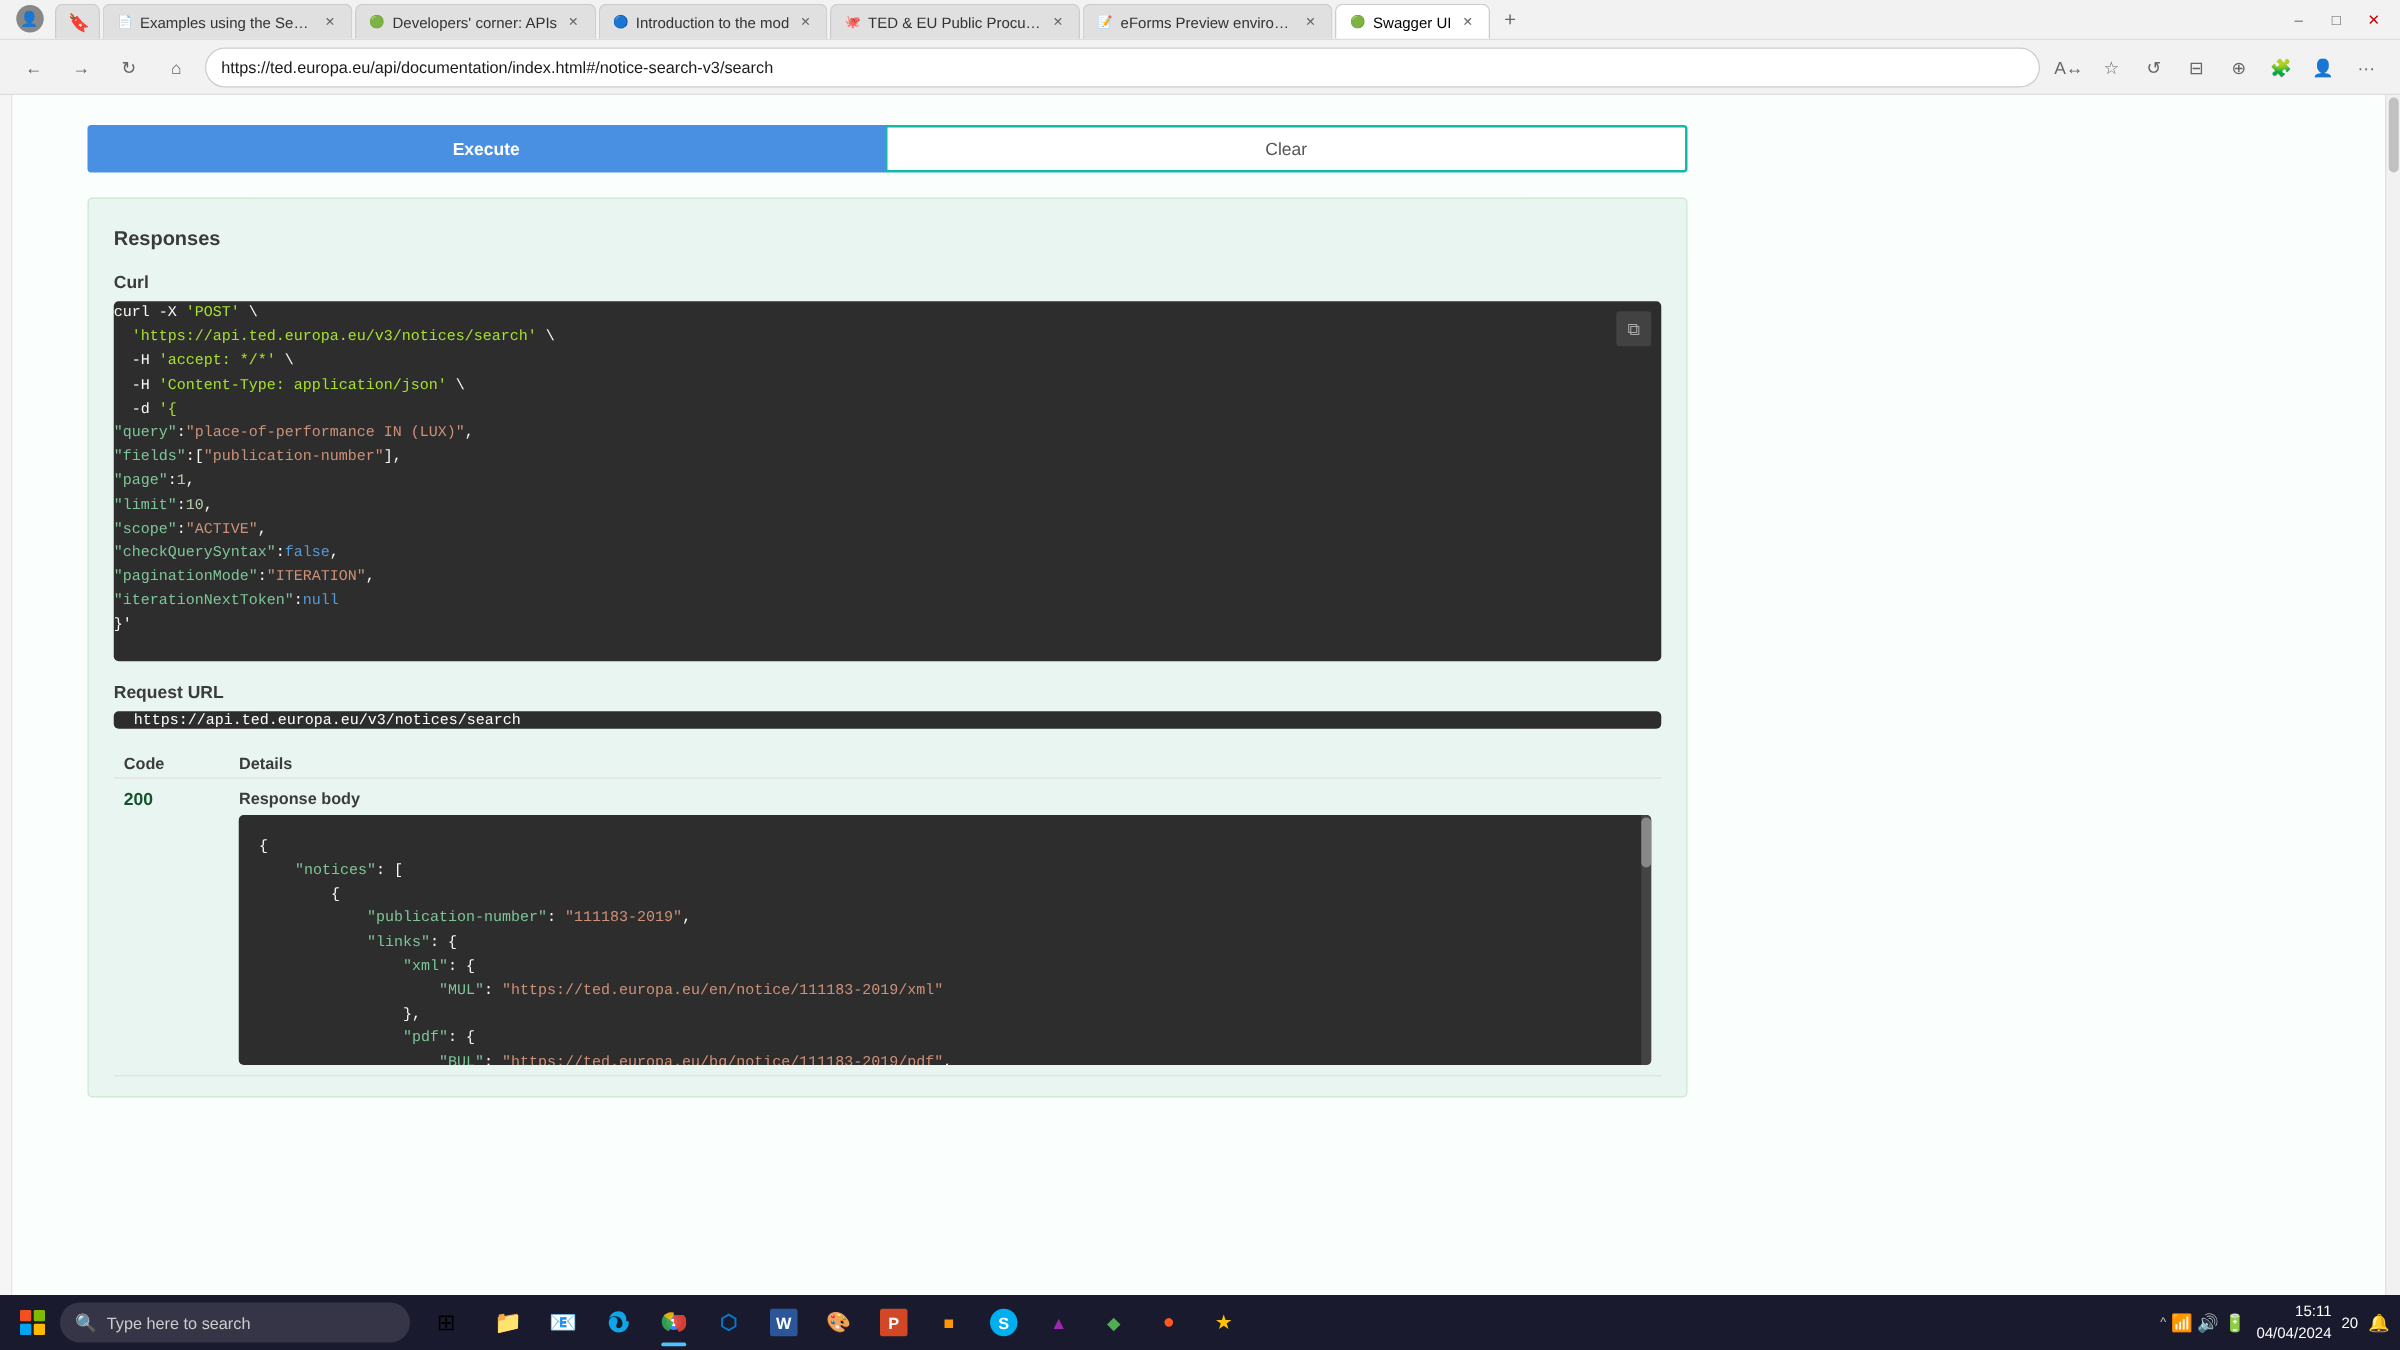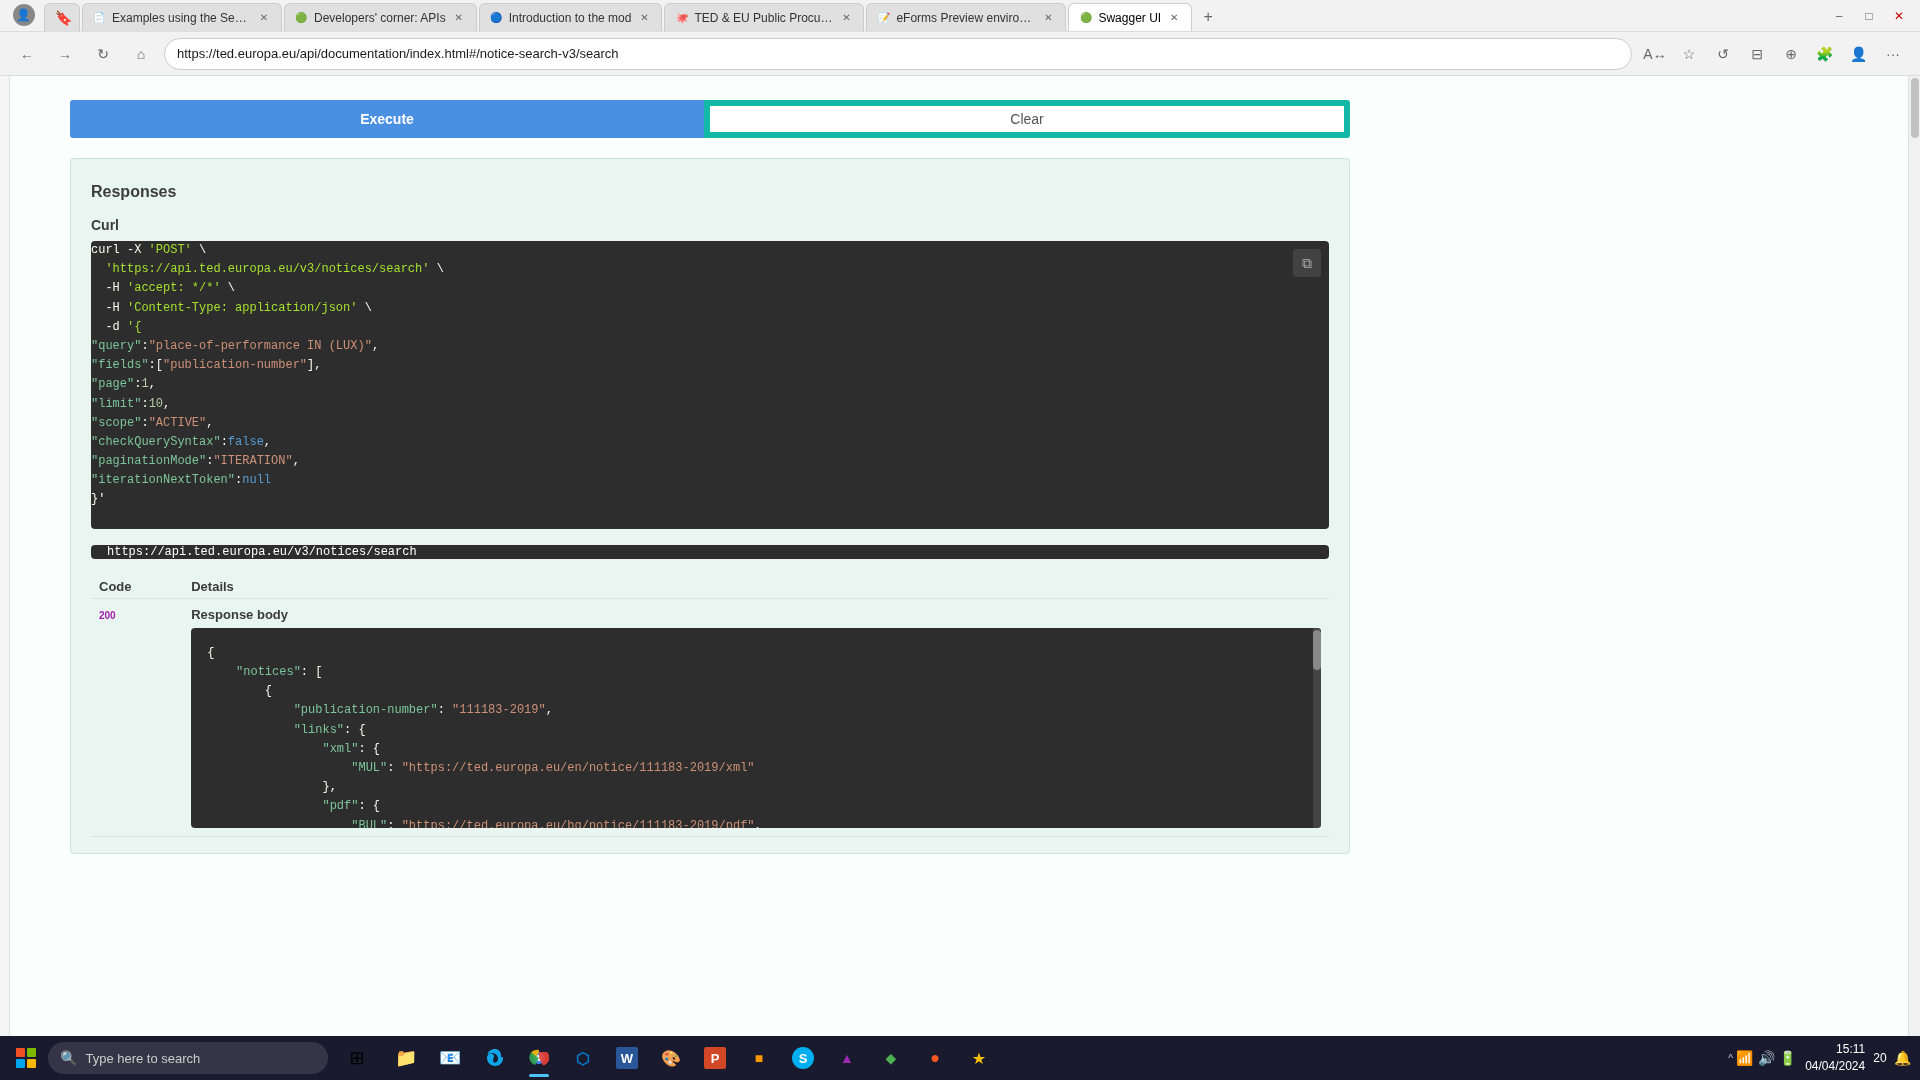--- a/index.html
+++ b/index.html
@@ -233,21 +233,21 @@
       font-weight: 600;
       cursor: pointer;
       border-radius: 3px 0 0 3px;
     }
 
     .btn-clear {
       flex: 1;
       height: 38px;
       background: #fff;
       color: #555;
-      border: 6px solid #14b8a6;
+      border: 2px solid #14b8a6;
       font-size: 14px;
       cursor: pointer;
       border-radius: 0 3px 3px 0;
     }
 
     
     .responses-heading {
       font-size: 16px;
       font-weight: 600;
       color: #3b3b3b;
@@ -328,23 +328,23 @@
 
     .response-table td {
       padding: 8px 8px;
       vertical-align: top;
       font-size: 13px;
       color: #3b3b3b;
       border-bottom: 1px solid #e0e0e0;
     }
 
     .code-200 {
-      font-size: 10px;
+      font-size: 14px;
       font-weight: 600;
-      color: #a21caf;
+      color: #14532d;
     }
 
     .response-body-label {
       font-size: 13px;
       font-weight: 600;
       color: #3b3b3b;
       margin-bottom: 6px;
     }
 
     .response-body-block {
@@ -615,20 +615,21 @@
 <span class="json-key">"fields"</span><span class="white-text">:[</span><span class="json-str">"publication-number"</span><span class="white-text">],</span>
 <span class="json-key">"page"</span><span class="white-text">:</span><span class="json-num">1</span><span class="white-text">,</span>
 <span class="json-key">"limit"</span><span class="white-text">:</span><span class="json-num">10</span><span class="white-text">,</span>
 <span class="json-key">"scope"</span><span class="white-text">:</span><span class="json-str">"ACTIVE"</span><span class="white-text">,</span>
 <span class="json-key">"checkQuerySyntax"</span><span class="white-text">:</span><span class="json-bool">false</span><span class="white-text">,</span>
 <span class="json-key">"paginationMode"</span><span class="white-text">:</span><span class="json-str">"ITERATION"</span><span class="white-text">,</span>
 <span class="json-key">"iterationNextToken"</span><span class="white-text">:</span><span class="json-null">null</span>
 <span class="white-text">}'</span>
             <button class="code-copy-btn" title="Copy">⧉</button></div>
 
+          <div class="section-label">Request URL</div>
           <div class="request-url-block">
             <span>https://api.ted.europa.eu/v3/notices/search</span>
           </div>
 
 
           <table class="response-table">
             <thead>
               <tr>
                 <th>Code</th>
                 <th>Details</th>

